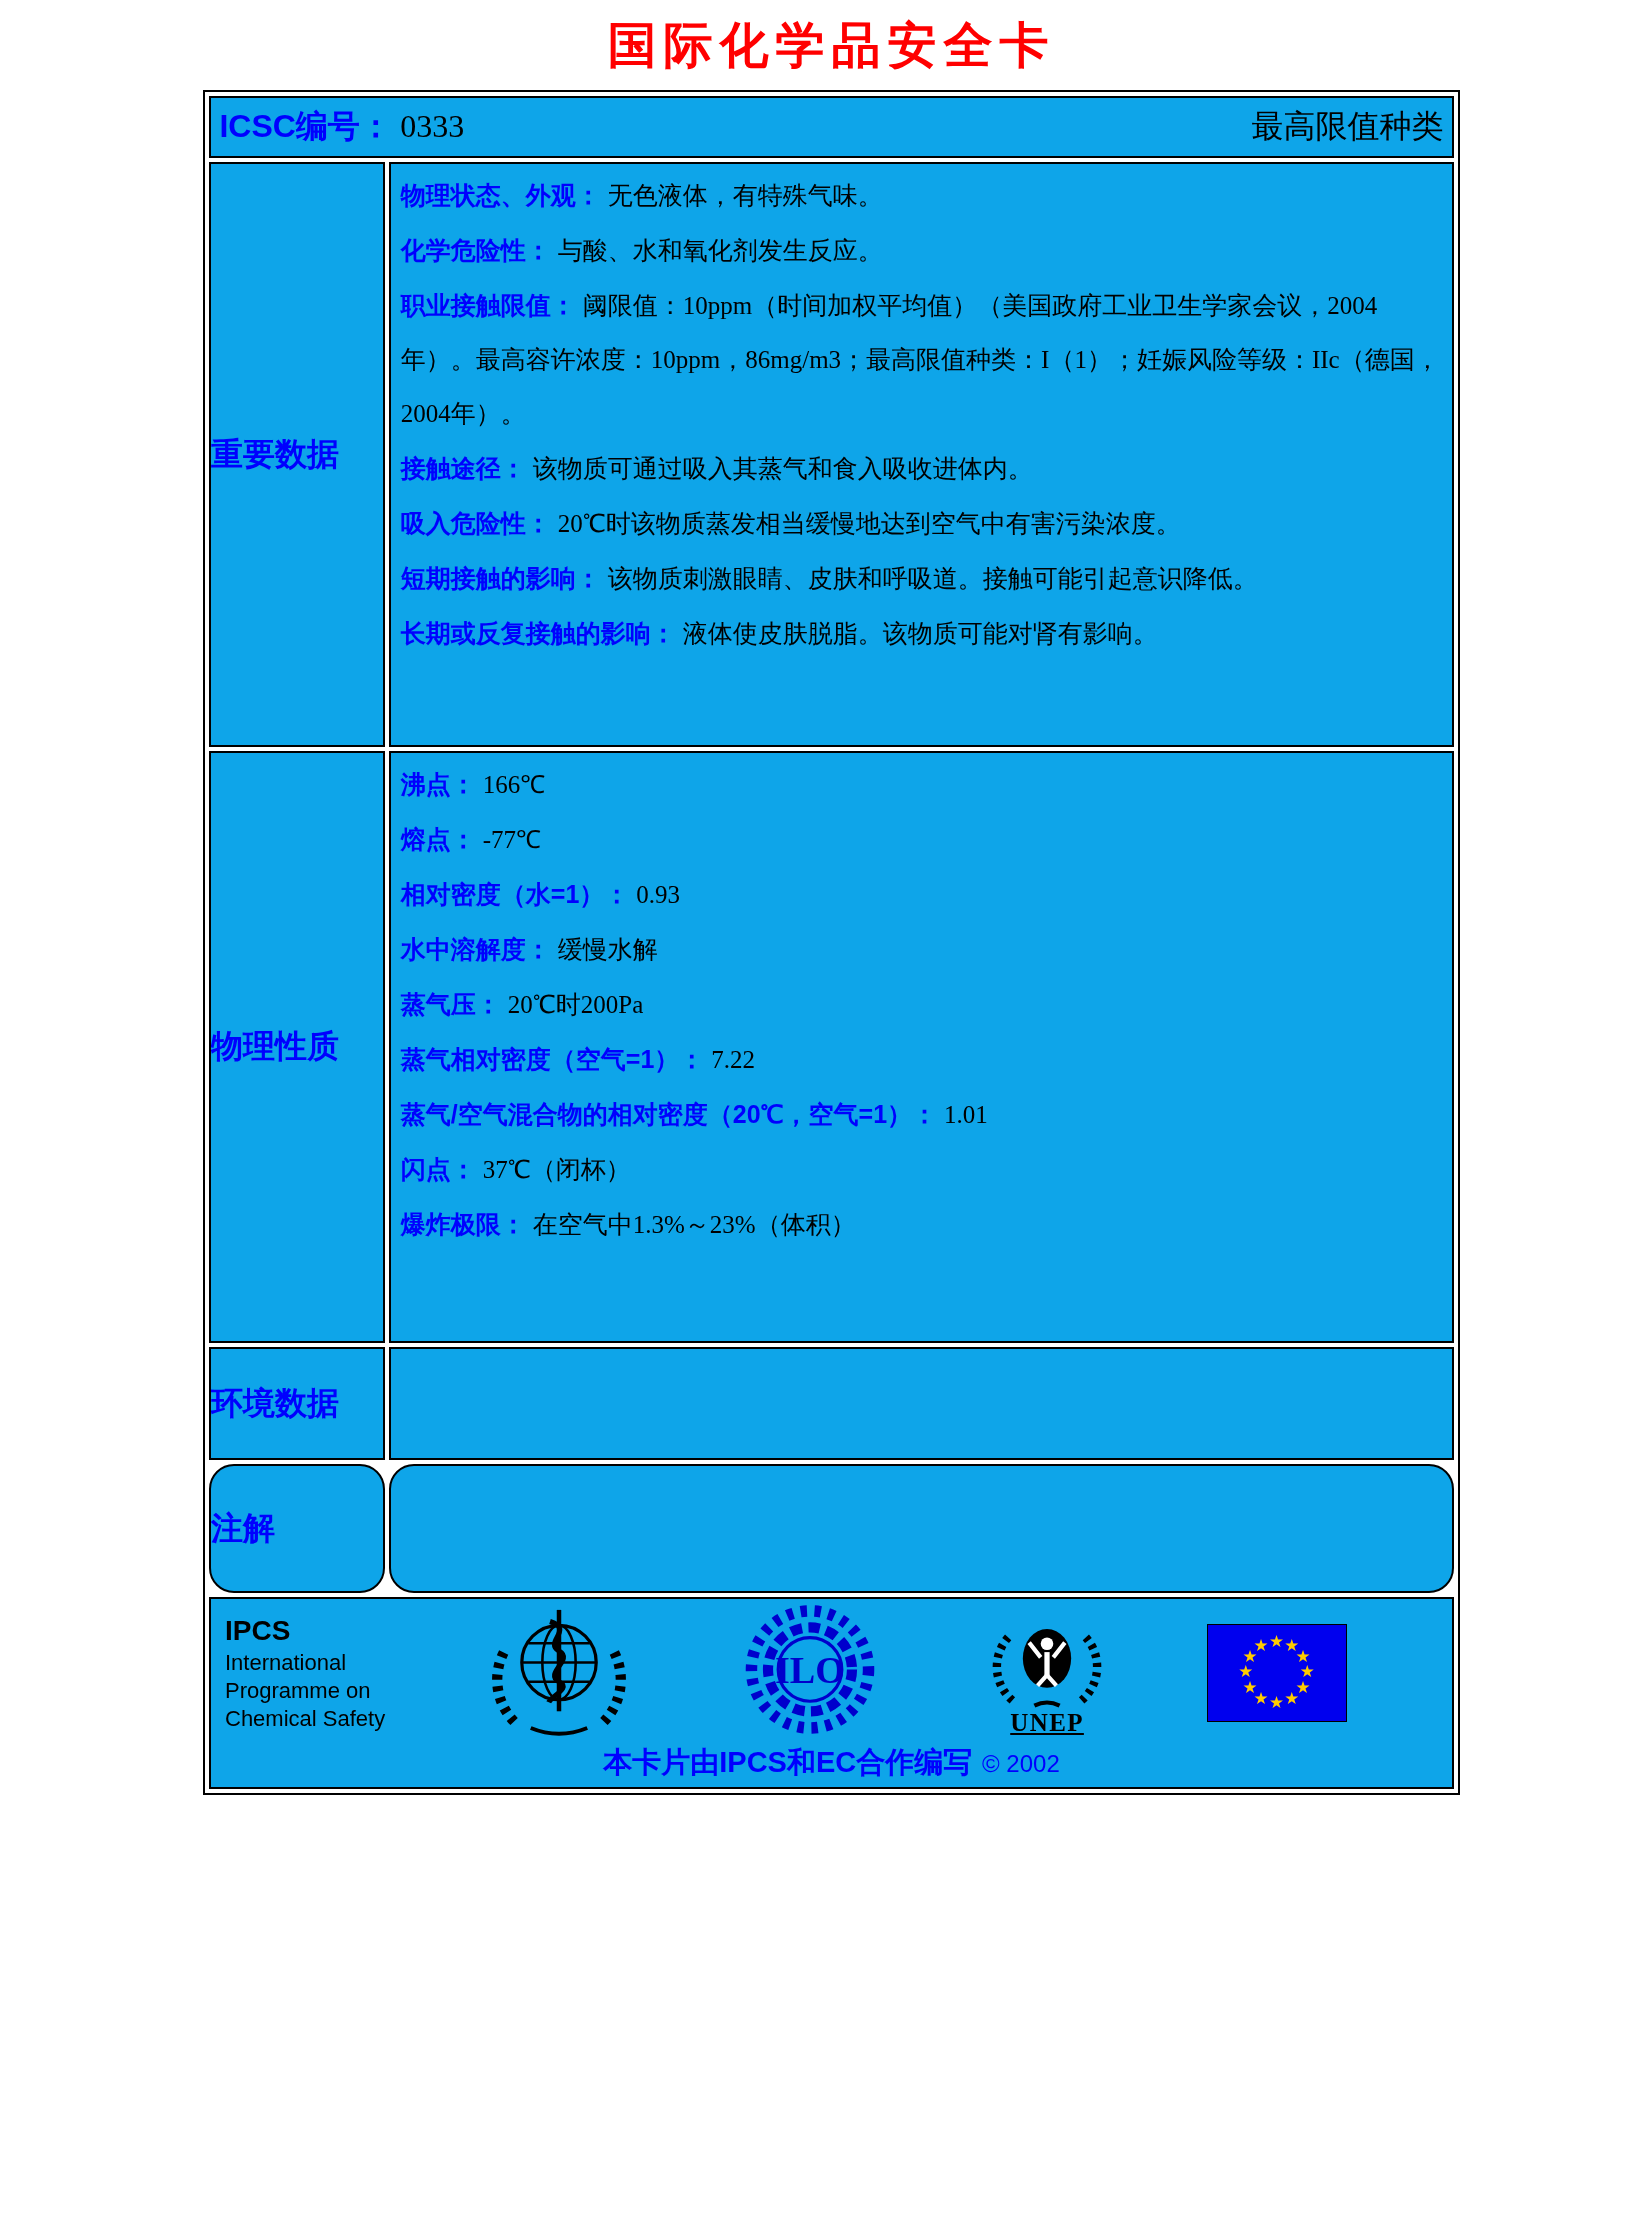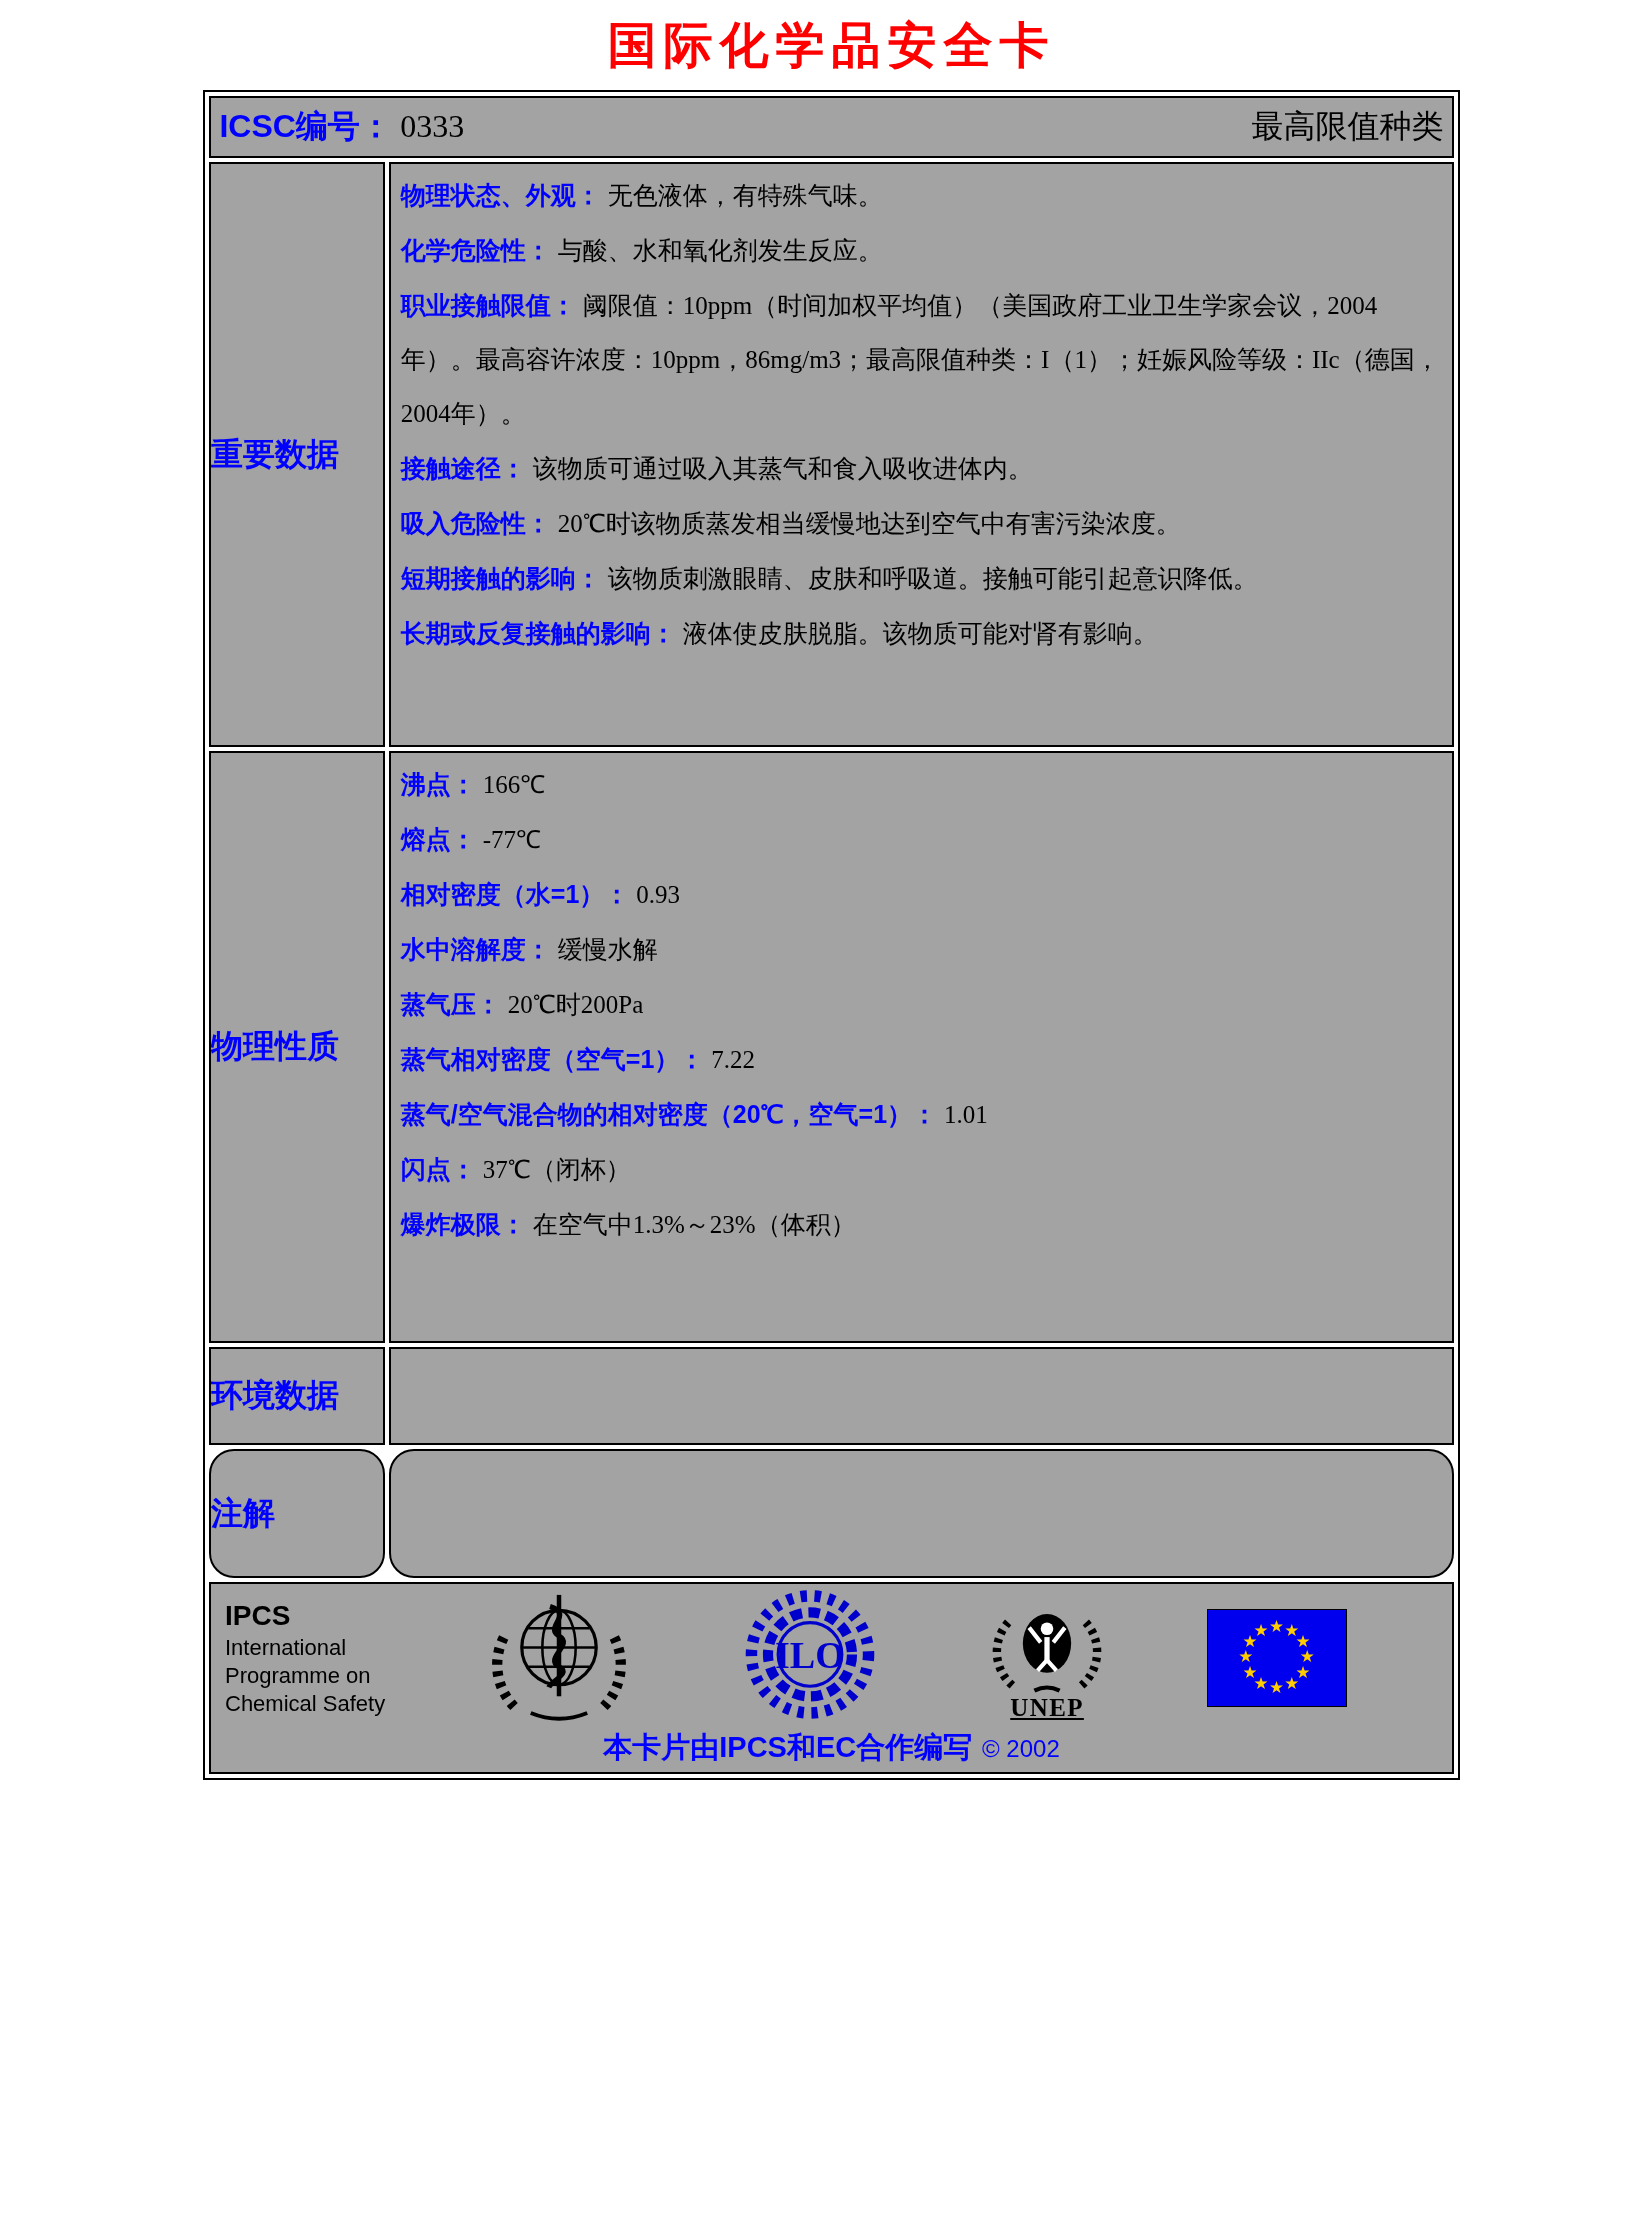--- a/index.html
+++ b/index.html
@@ -28,21 +28,21 @@
     position: absolute;
     left: 203px; top: 90px;
     width: 1257px;
     border: 2.8px solid #000;
     border-spacing: 4.9px;
     background: #fff;
     table-layout: fixed;
   }
   table.icsc td {
     border: 2.8px solid #000;
-    background: #a3a3a3;
+    background: #0ea5e9;
     overflow: hidden;
   }
   col.c-label { width: 176px; }
 
   td.section-label {
     text-align: left;
     vertical-align: middle;
     color: #0000ff;
     font-family: "Liberation Sans", sans-serif;
     font-weight: bold;
@@ -73,21 +73,21 @@
   .icsc-no-label {
     color: #0000ff; font-family: "Liberation Sans", sans-serif;
     font-weight: bold; font-size: 32px;
   }
   .icsc-no-value { font-size: 32px; margin-left: 8.4px; }
   .chem-name { font-size: 32px; text-align: right; }
 
   
   tr.r-important td { height: 585px; }
   tr.r-physical  td { height: 592px; }
-  tr.r-env       td { height: 98px; }
+  tr.r-env       td { height: 113px; }
   tr.r-notes     td { height: 129px; border-radius: 25px; }
   tr.r-addl      td { height: 39px; }
   tr.r-addl td.section-content { padding-top: 0; padding-bottom: 0; line-height: 39px; }
   tr.r-logos     td { height: 183px; }
   tr.r-legal     td { height: 64px; }
 
   
   td.footer-cell { vertical-align: top; padding: 7px 14px 4.2px 14px; }
   .logos-row {
     display: flex; align-items: center; justify-content: space-between;

